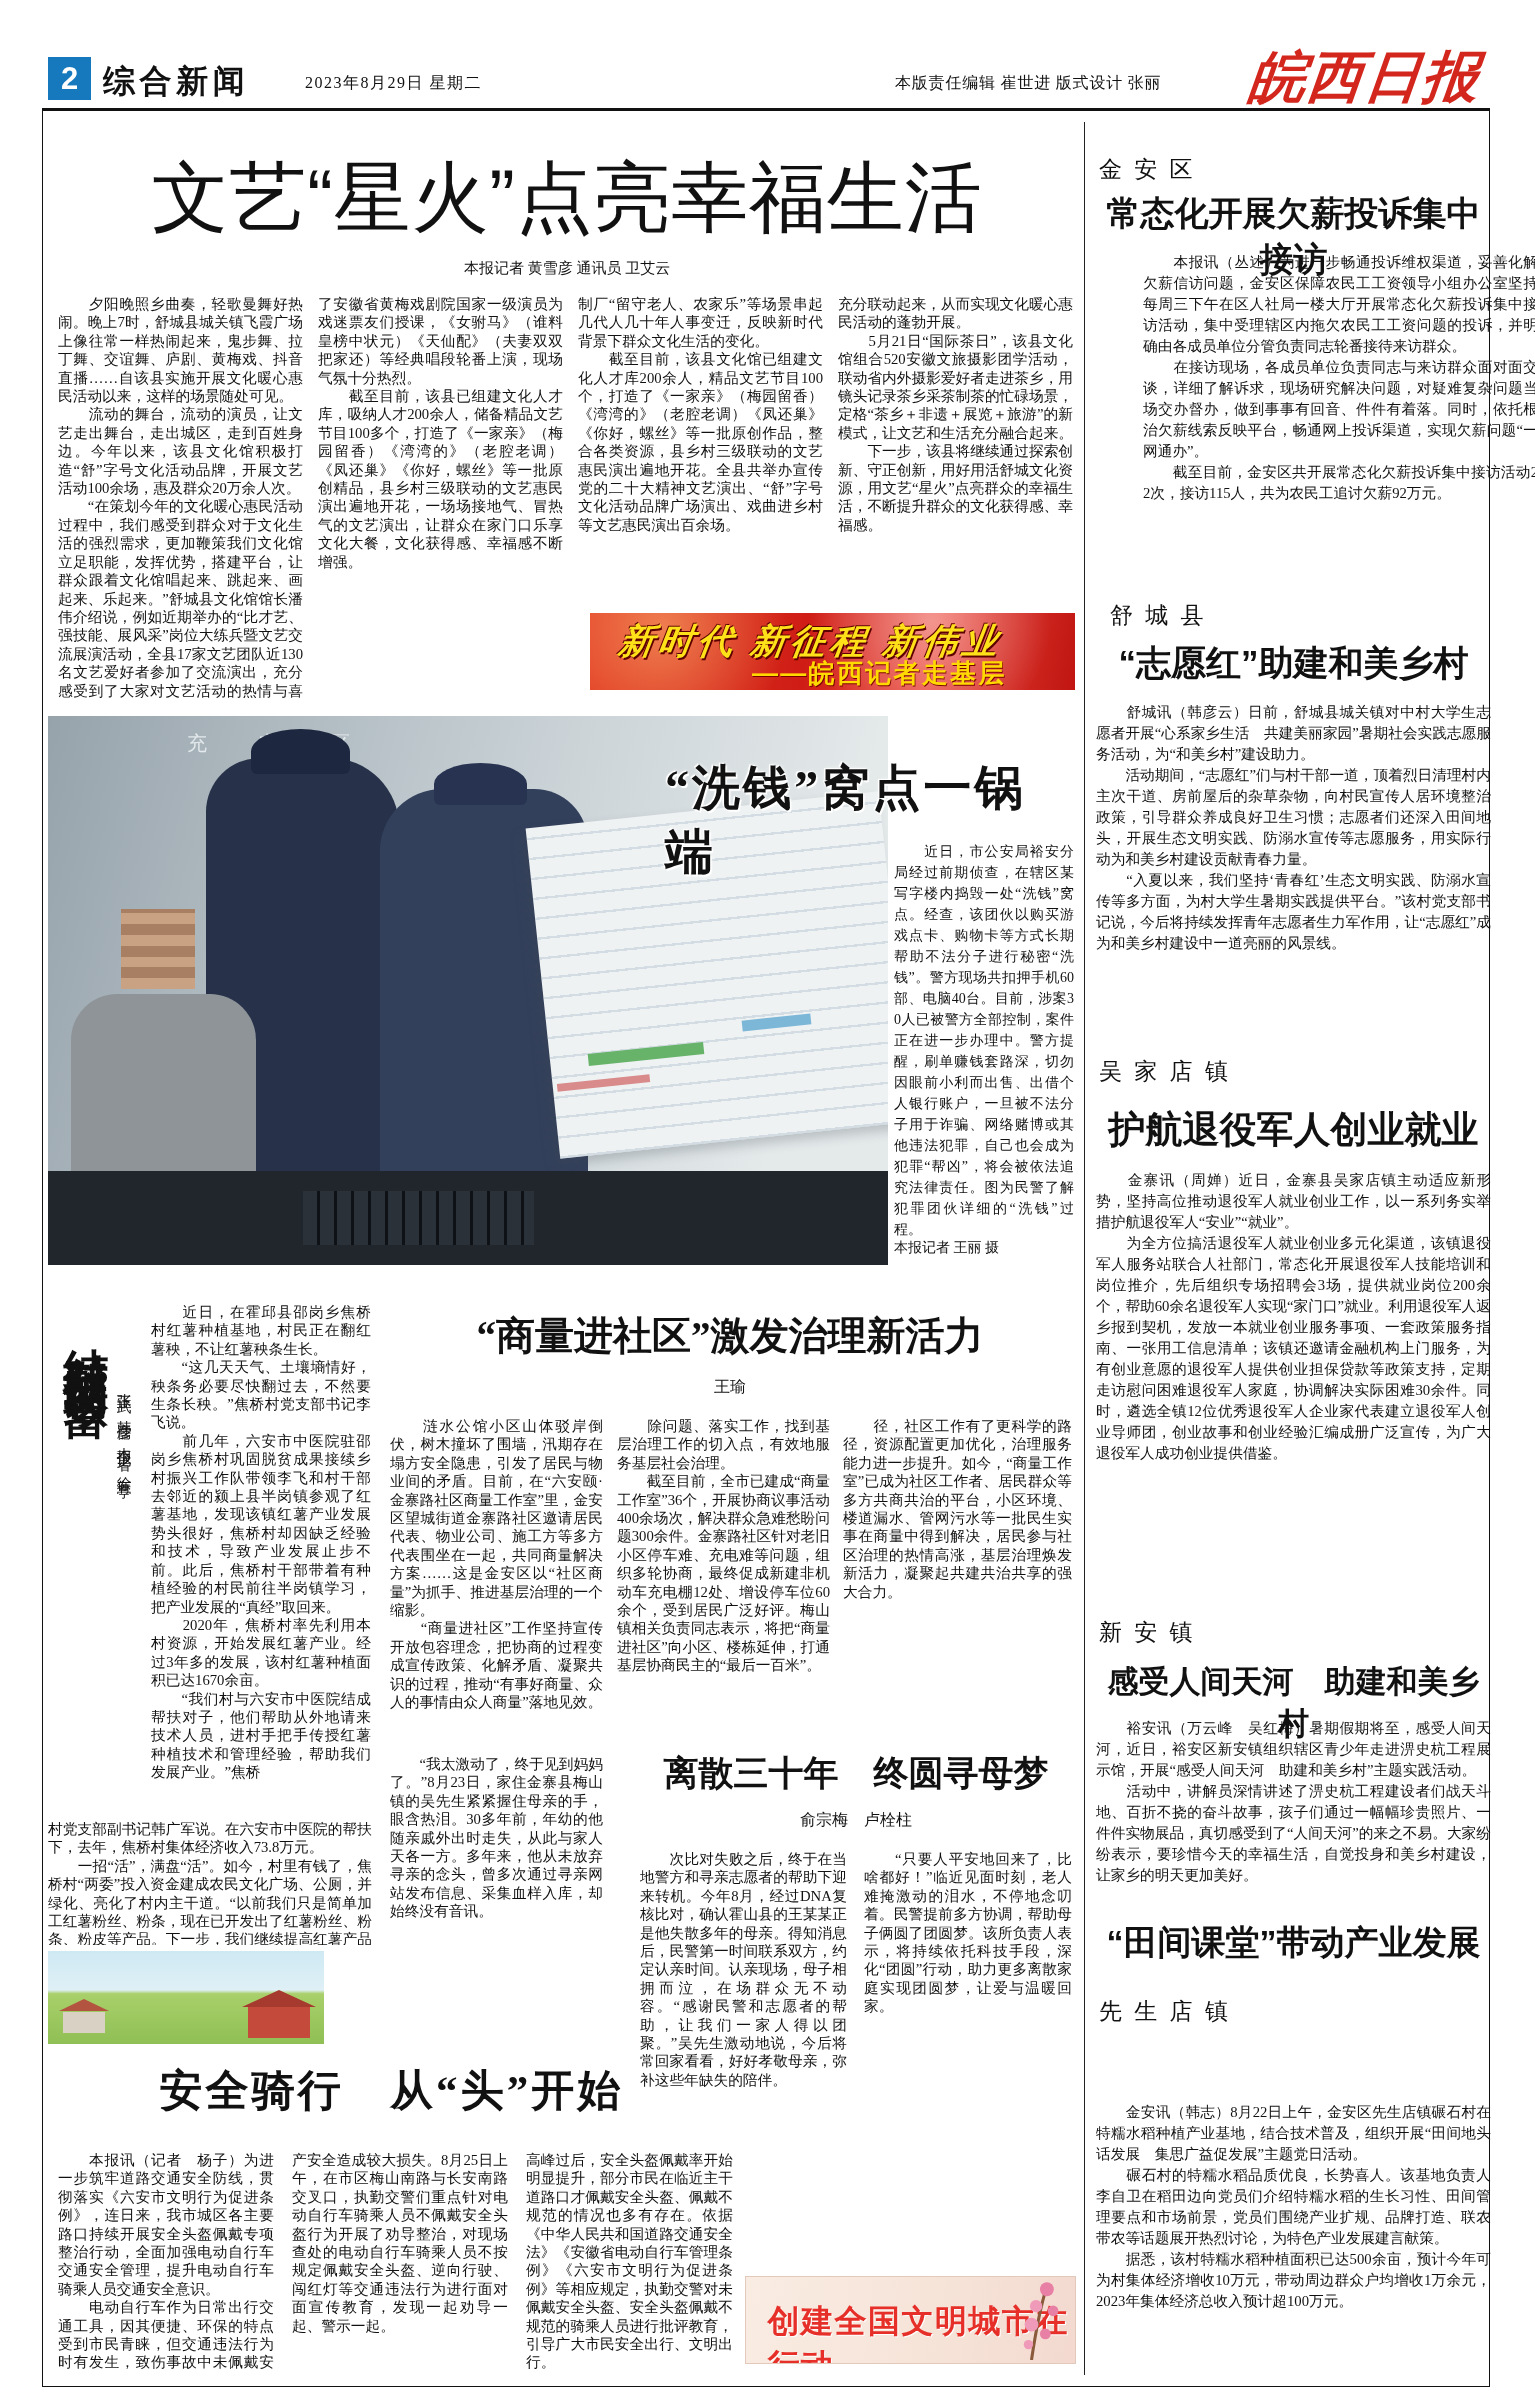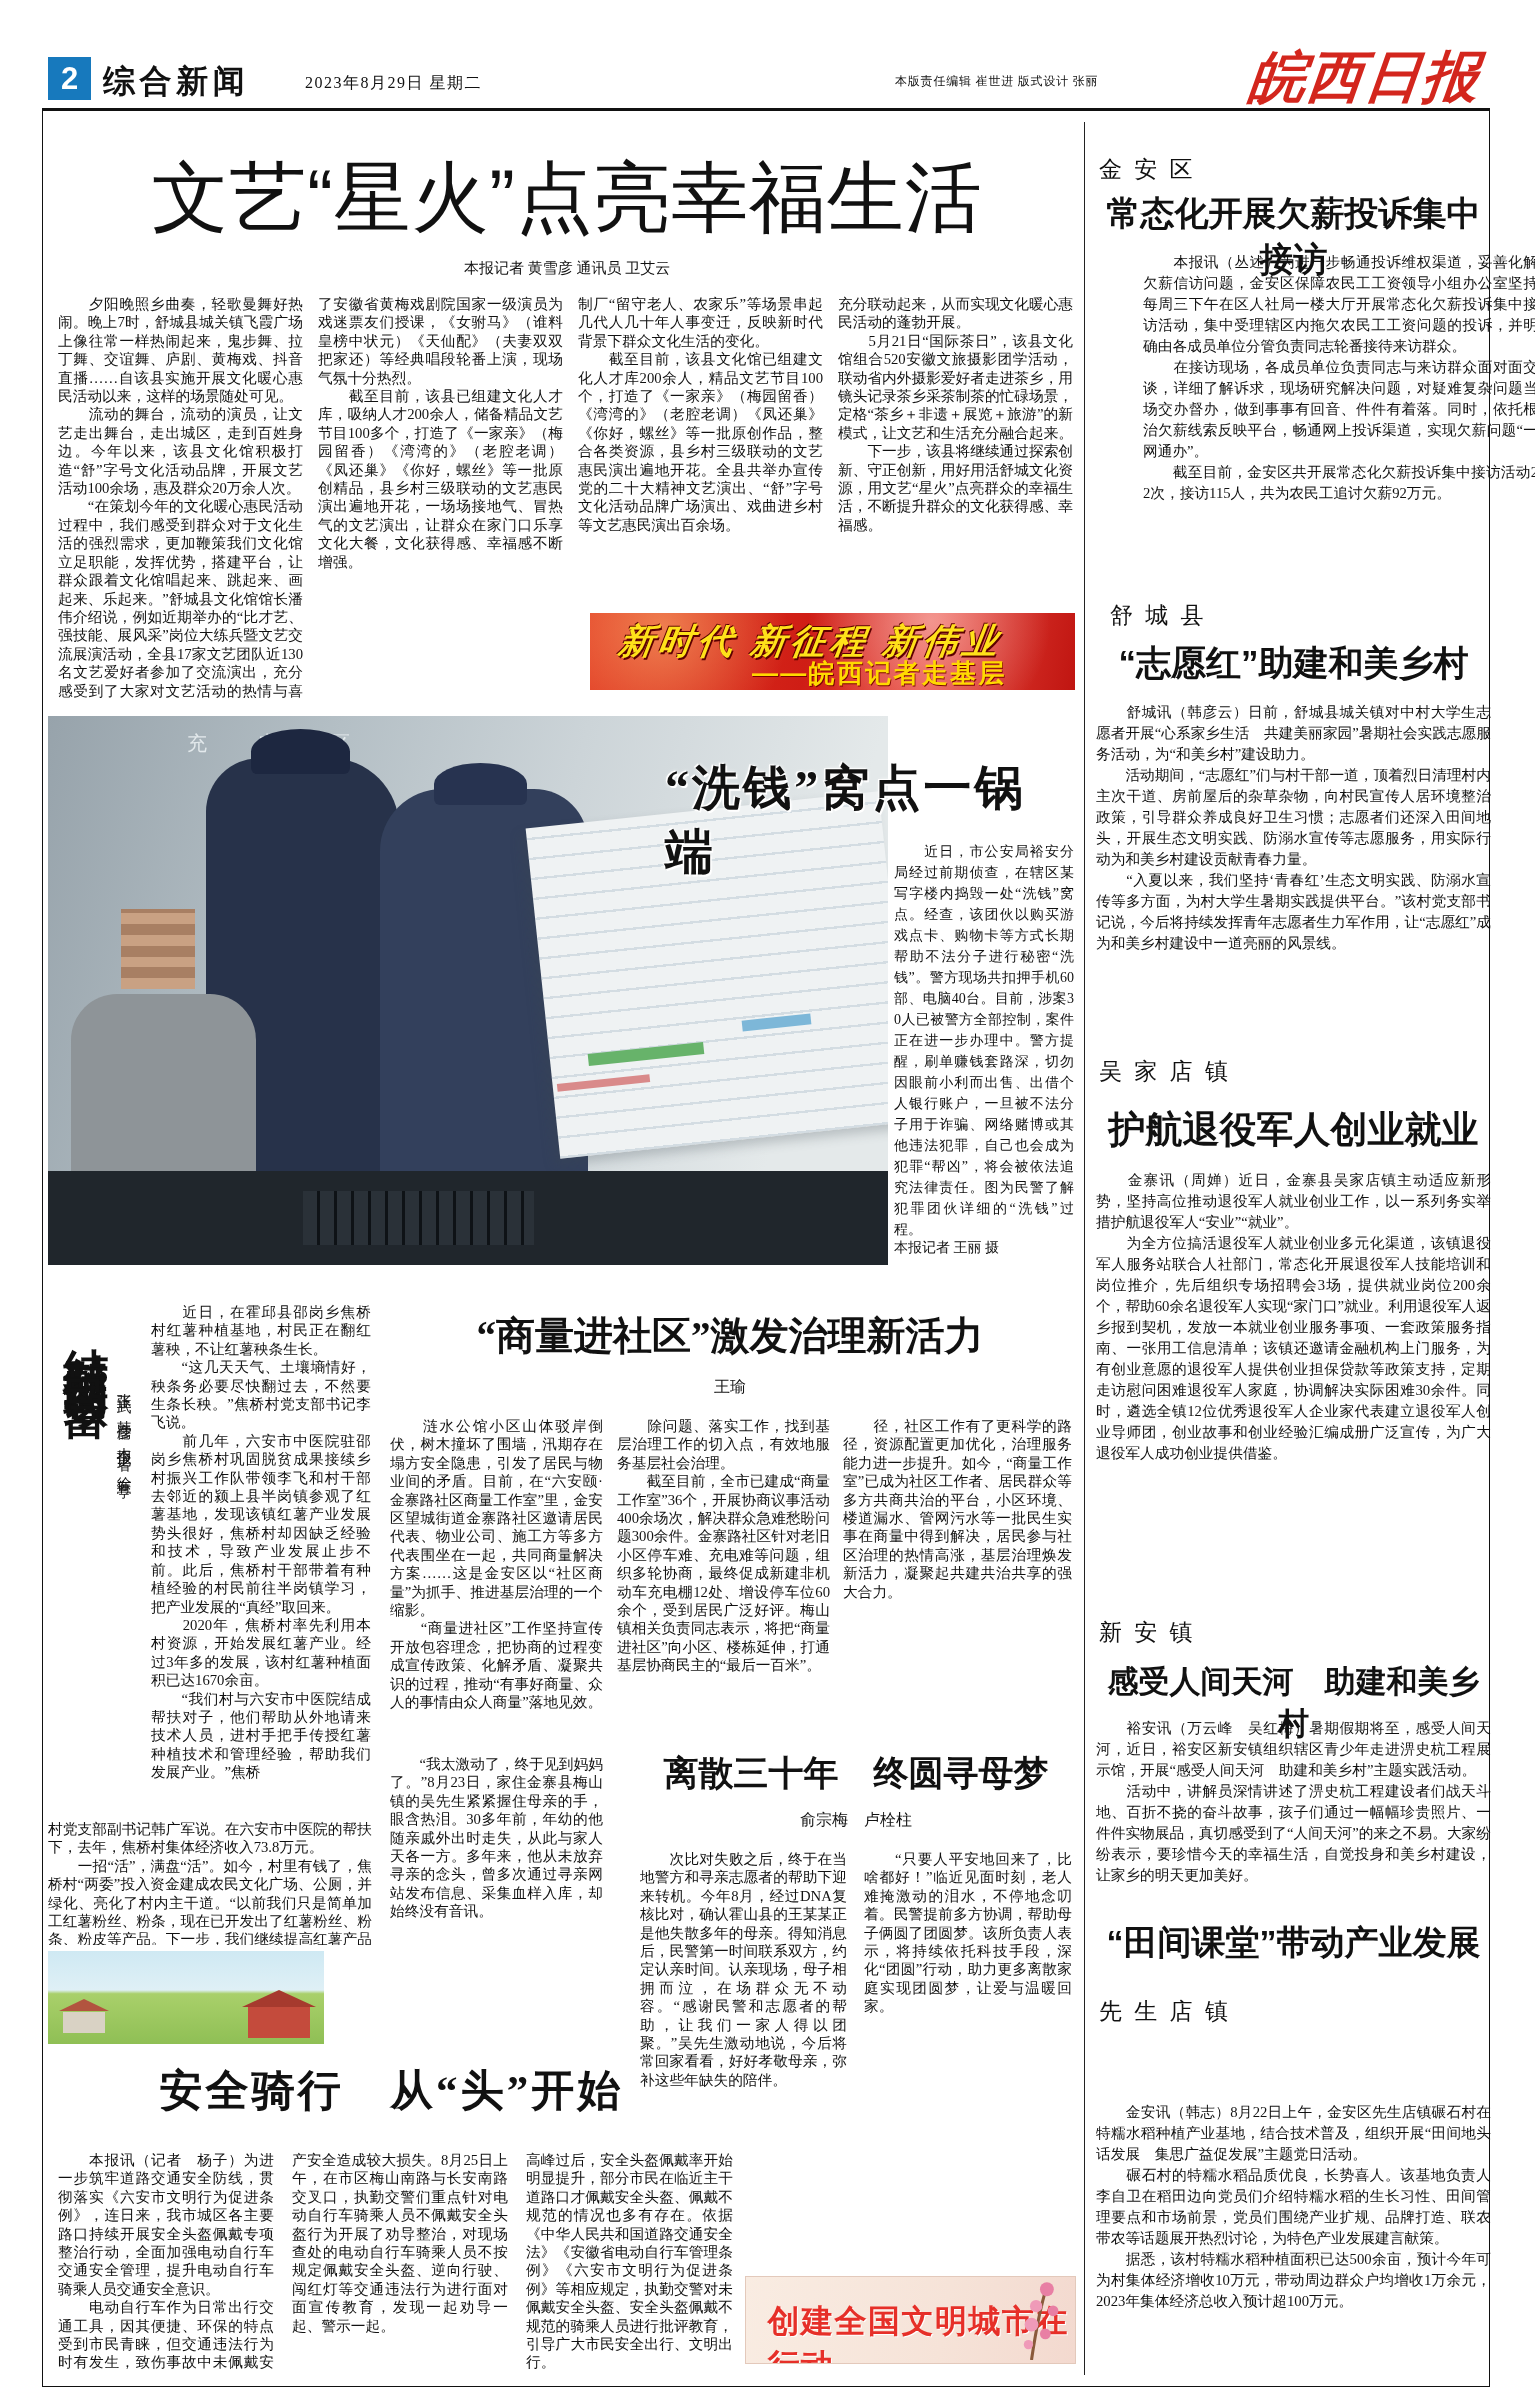--- a/index.html
+++ b/index.html
@@ -6,21 +6,21 @@
   body{width:1536px;height:2401px;position:relative;background:#fff;
        font-family:"Liberation Serif",serif;color:#111;}
   .abs{position:absolute;}
   
   .pagenum{left:48px;top:57px;width:43px;height:43px;background:#1779bd;color:#fff;
            font-family:"Liberation Sans",sans-serif;font-weight:bold;font-size:31px;
            display:flex;align-items:center;justify-content:center;}
   .section{left:103px;top:60px;font-family:Liberation Mono, monospace;font-weight:900;
            font-size:32px;letter-spacing:4.6px;}
   .dateline{left:305px;top:73px;font-size:16px;letter-spacing:1.5px;}
-  .editors{left:895px;top:73px;font-size:12px;letter-spacing:0.8px;}
+  .editors{left:895px;top:73px;font-size:16px;letter-spacing:0.8px;}
   .masthead{left:1250px;top:40px;font-size:56px;color:#d3261d;font-weight:900;
             font-style:italic;letter-spacing:1.5px;transform:skewX(-6deg);
             font-family:"Liberation Serif",serif;}
   .frame{left:42px;top:108px;width:1446px;height:2275px;border:1.5px solid #111;
          border-top:3.9px solid #111;}
   .vrule{left:1084px;top:122px;width:0.8px;height:2253px;background:#222;}
   
   .main-title{left:54px;top:147px;width:1026px;text-align:center;font-size:77px;
               font-weight:400;font-family:"Liberation Sans",sans-serif;letter-spacing:0.8px;}
   .main-byline{left:54px;top:259px;width:1026px;text-align:center;font-size:15px;}

